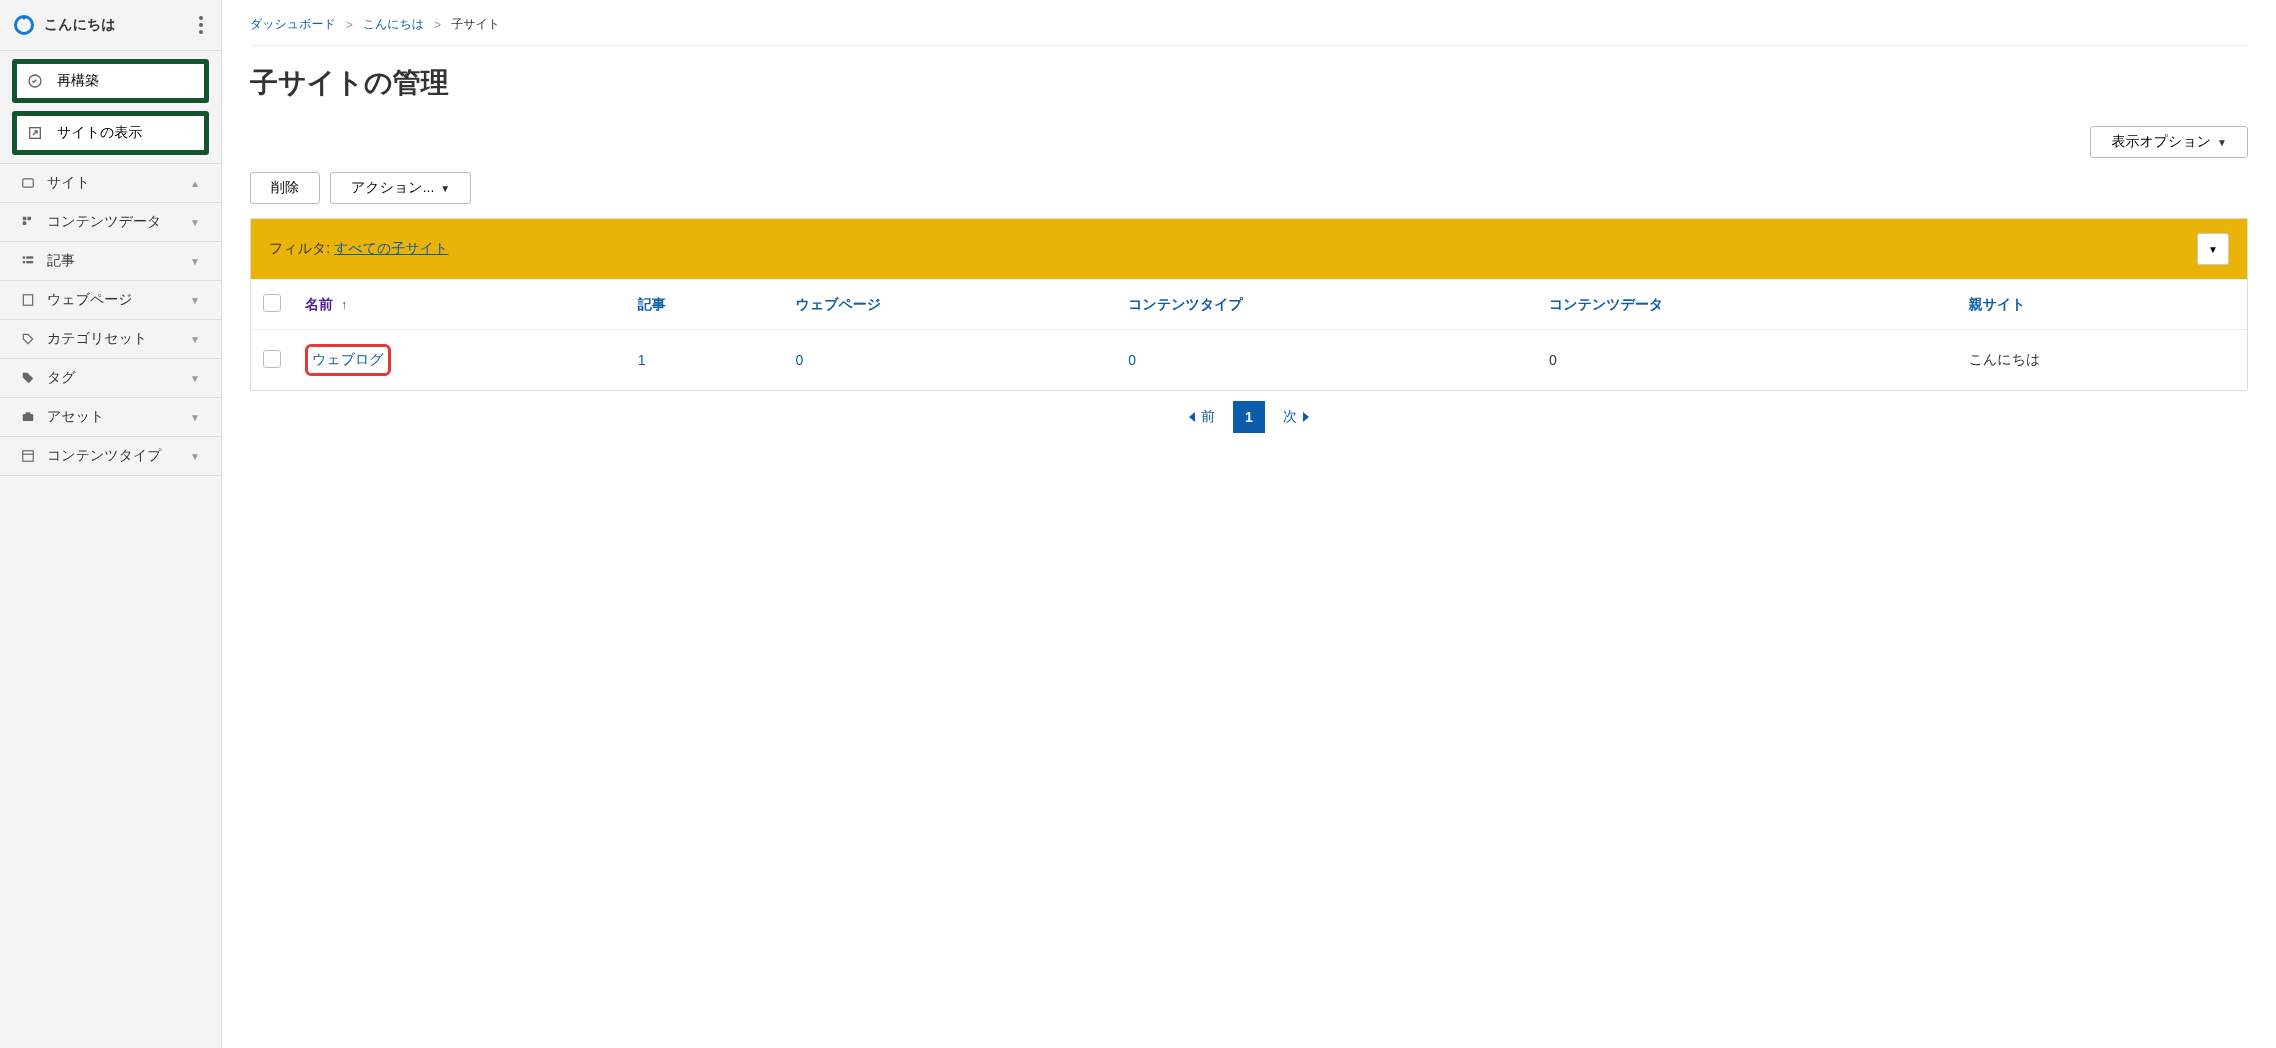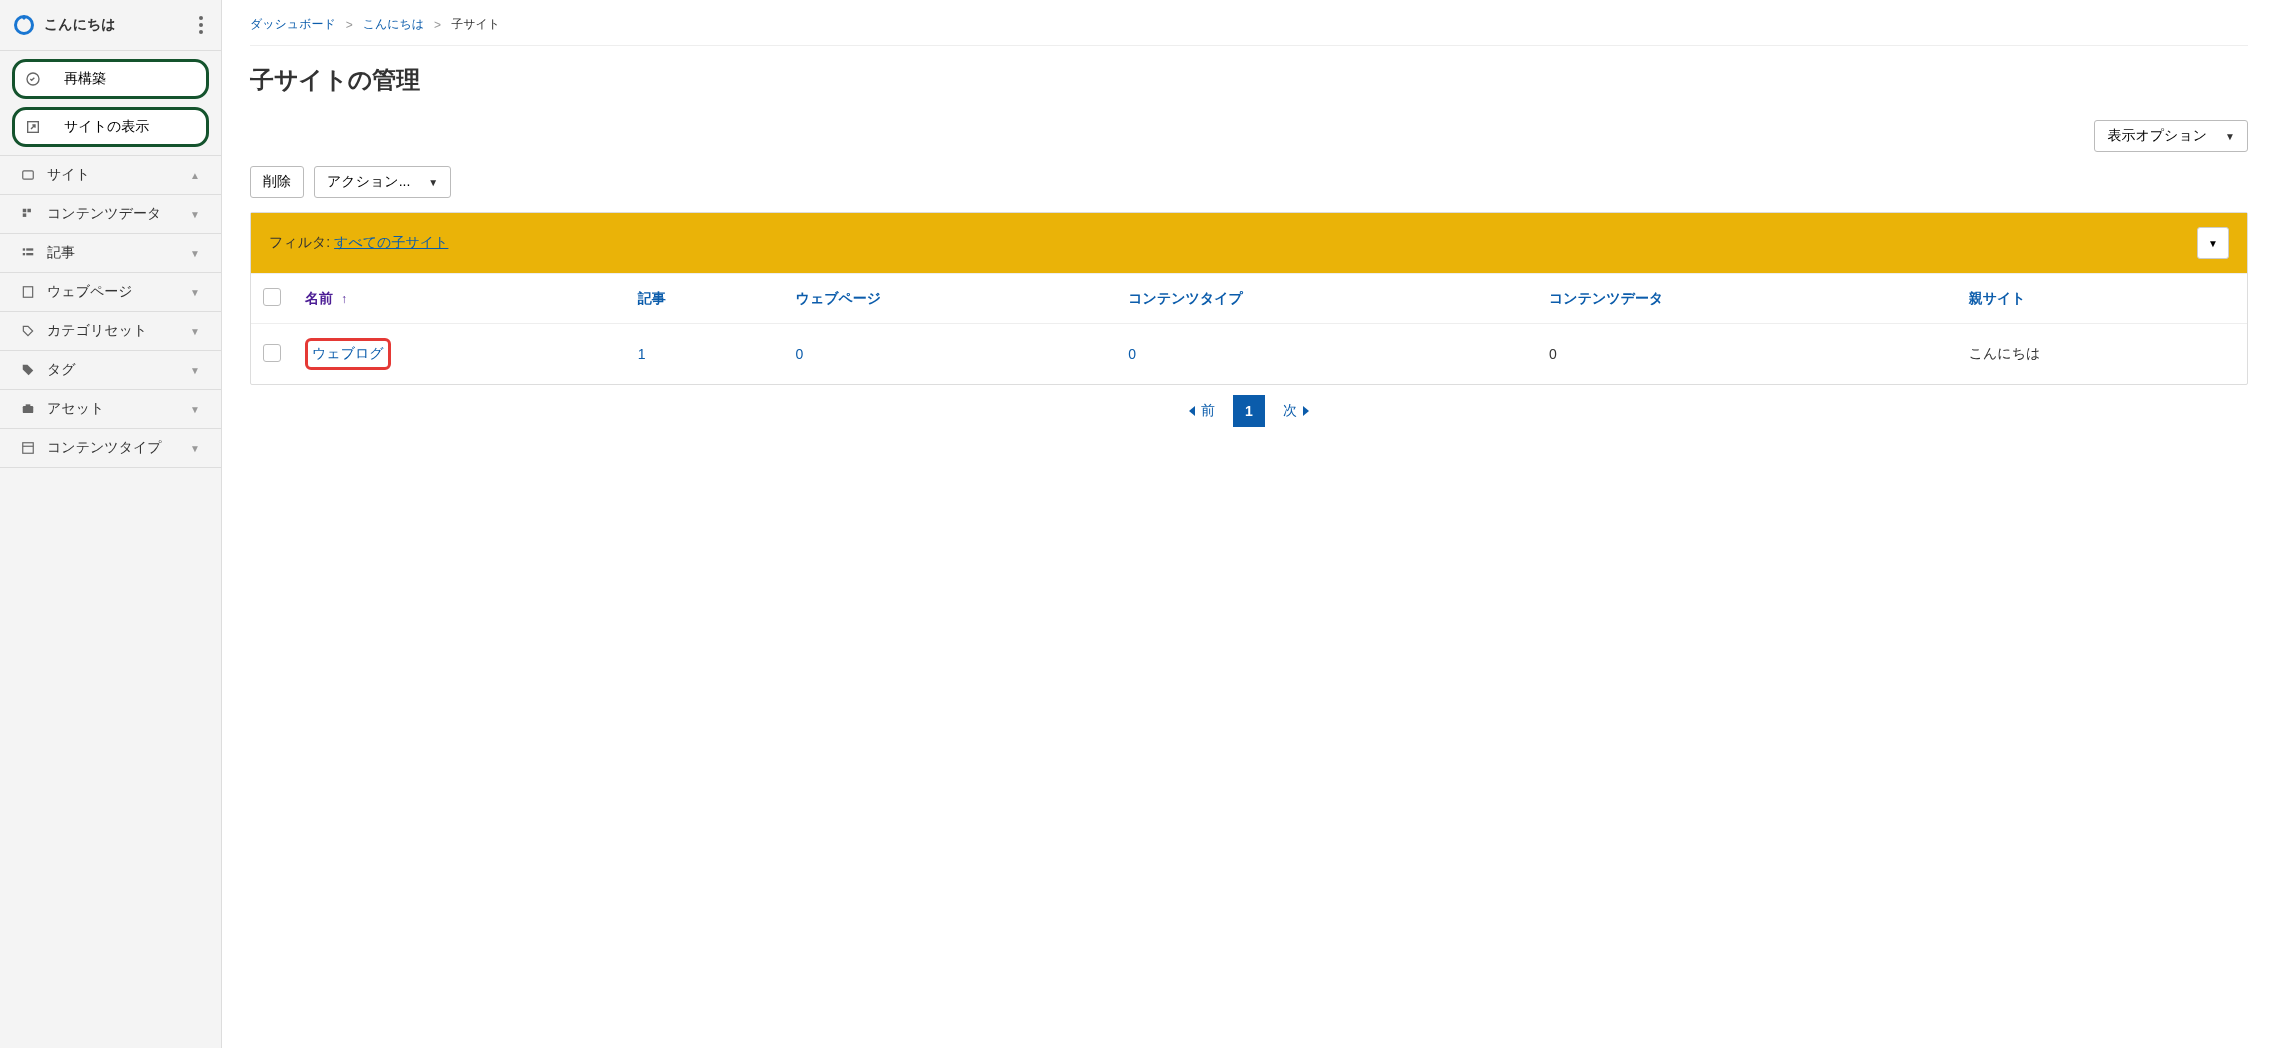--- a/index.html
+++ b/index.html
@@ -50,25 +50,25 @@
   .sidebar-actions {
     padding: 8px 12px;
     display: flex;
     flex-direction: column;
     gap: 8px;
     border-bottom: 1px solid #ddd;
   }
   .sidebar-action-btn {
     display: flex;
     align-items: center;
-    gap: 23px;
+    gap: 14px;
     padding: 8px 10px;
     background: #fff;
-    border: 3px solid #14532d;
-    border-radius: 14px;
+    border: 5px solid #14532d;
+    border-radius: 3px;
     font-size: 14px;
     cursor: pointer;
   }
   .sidebar-action-btn .icon { color: #666; width: 16px; height: 16px; display:inline-flex; align-items:center; justify-content:center; }
 
   .nav-group {
     border-bottom: 1px solid #ddd;
   }
   .nav-group-header {
     display: flex;
@@ -101,37 +101,37 @@
     gap: 10px;
     font-size: 12px;
     color: #333;
     padding: 4px 0 12px 0;
     border-bottom: 1px solid #eee;
   }
   .breadcrumb .sep { color: #999; }
 
   .page-title {
     margin-top: 18px;
-    font-size: 24px;
+    font-size: 28px;
     font-weight: 700;
   }
 
   .toolbar-row {
     margin-top: 24px;
     display: flex;
     align-items: center;
   }
   .toolbar-right {
     margin-left: auto;
   }
   .btn {
     display: inline-flex;
     align-items: center;
-    gap: 18px;
-    padding: 6px 12px;
+    gap: 6px;
+    padding: 6px 20px;
     border: 1px solid #bbb;
     border-radius: 3px;
     background: #fff;
     font-size: 14px;
     cursor: pointer;
   }
   .btn .caret { font-size: 10px; color: #333; }
 
   .action-row {
     margin-top: 14px;

